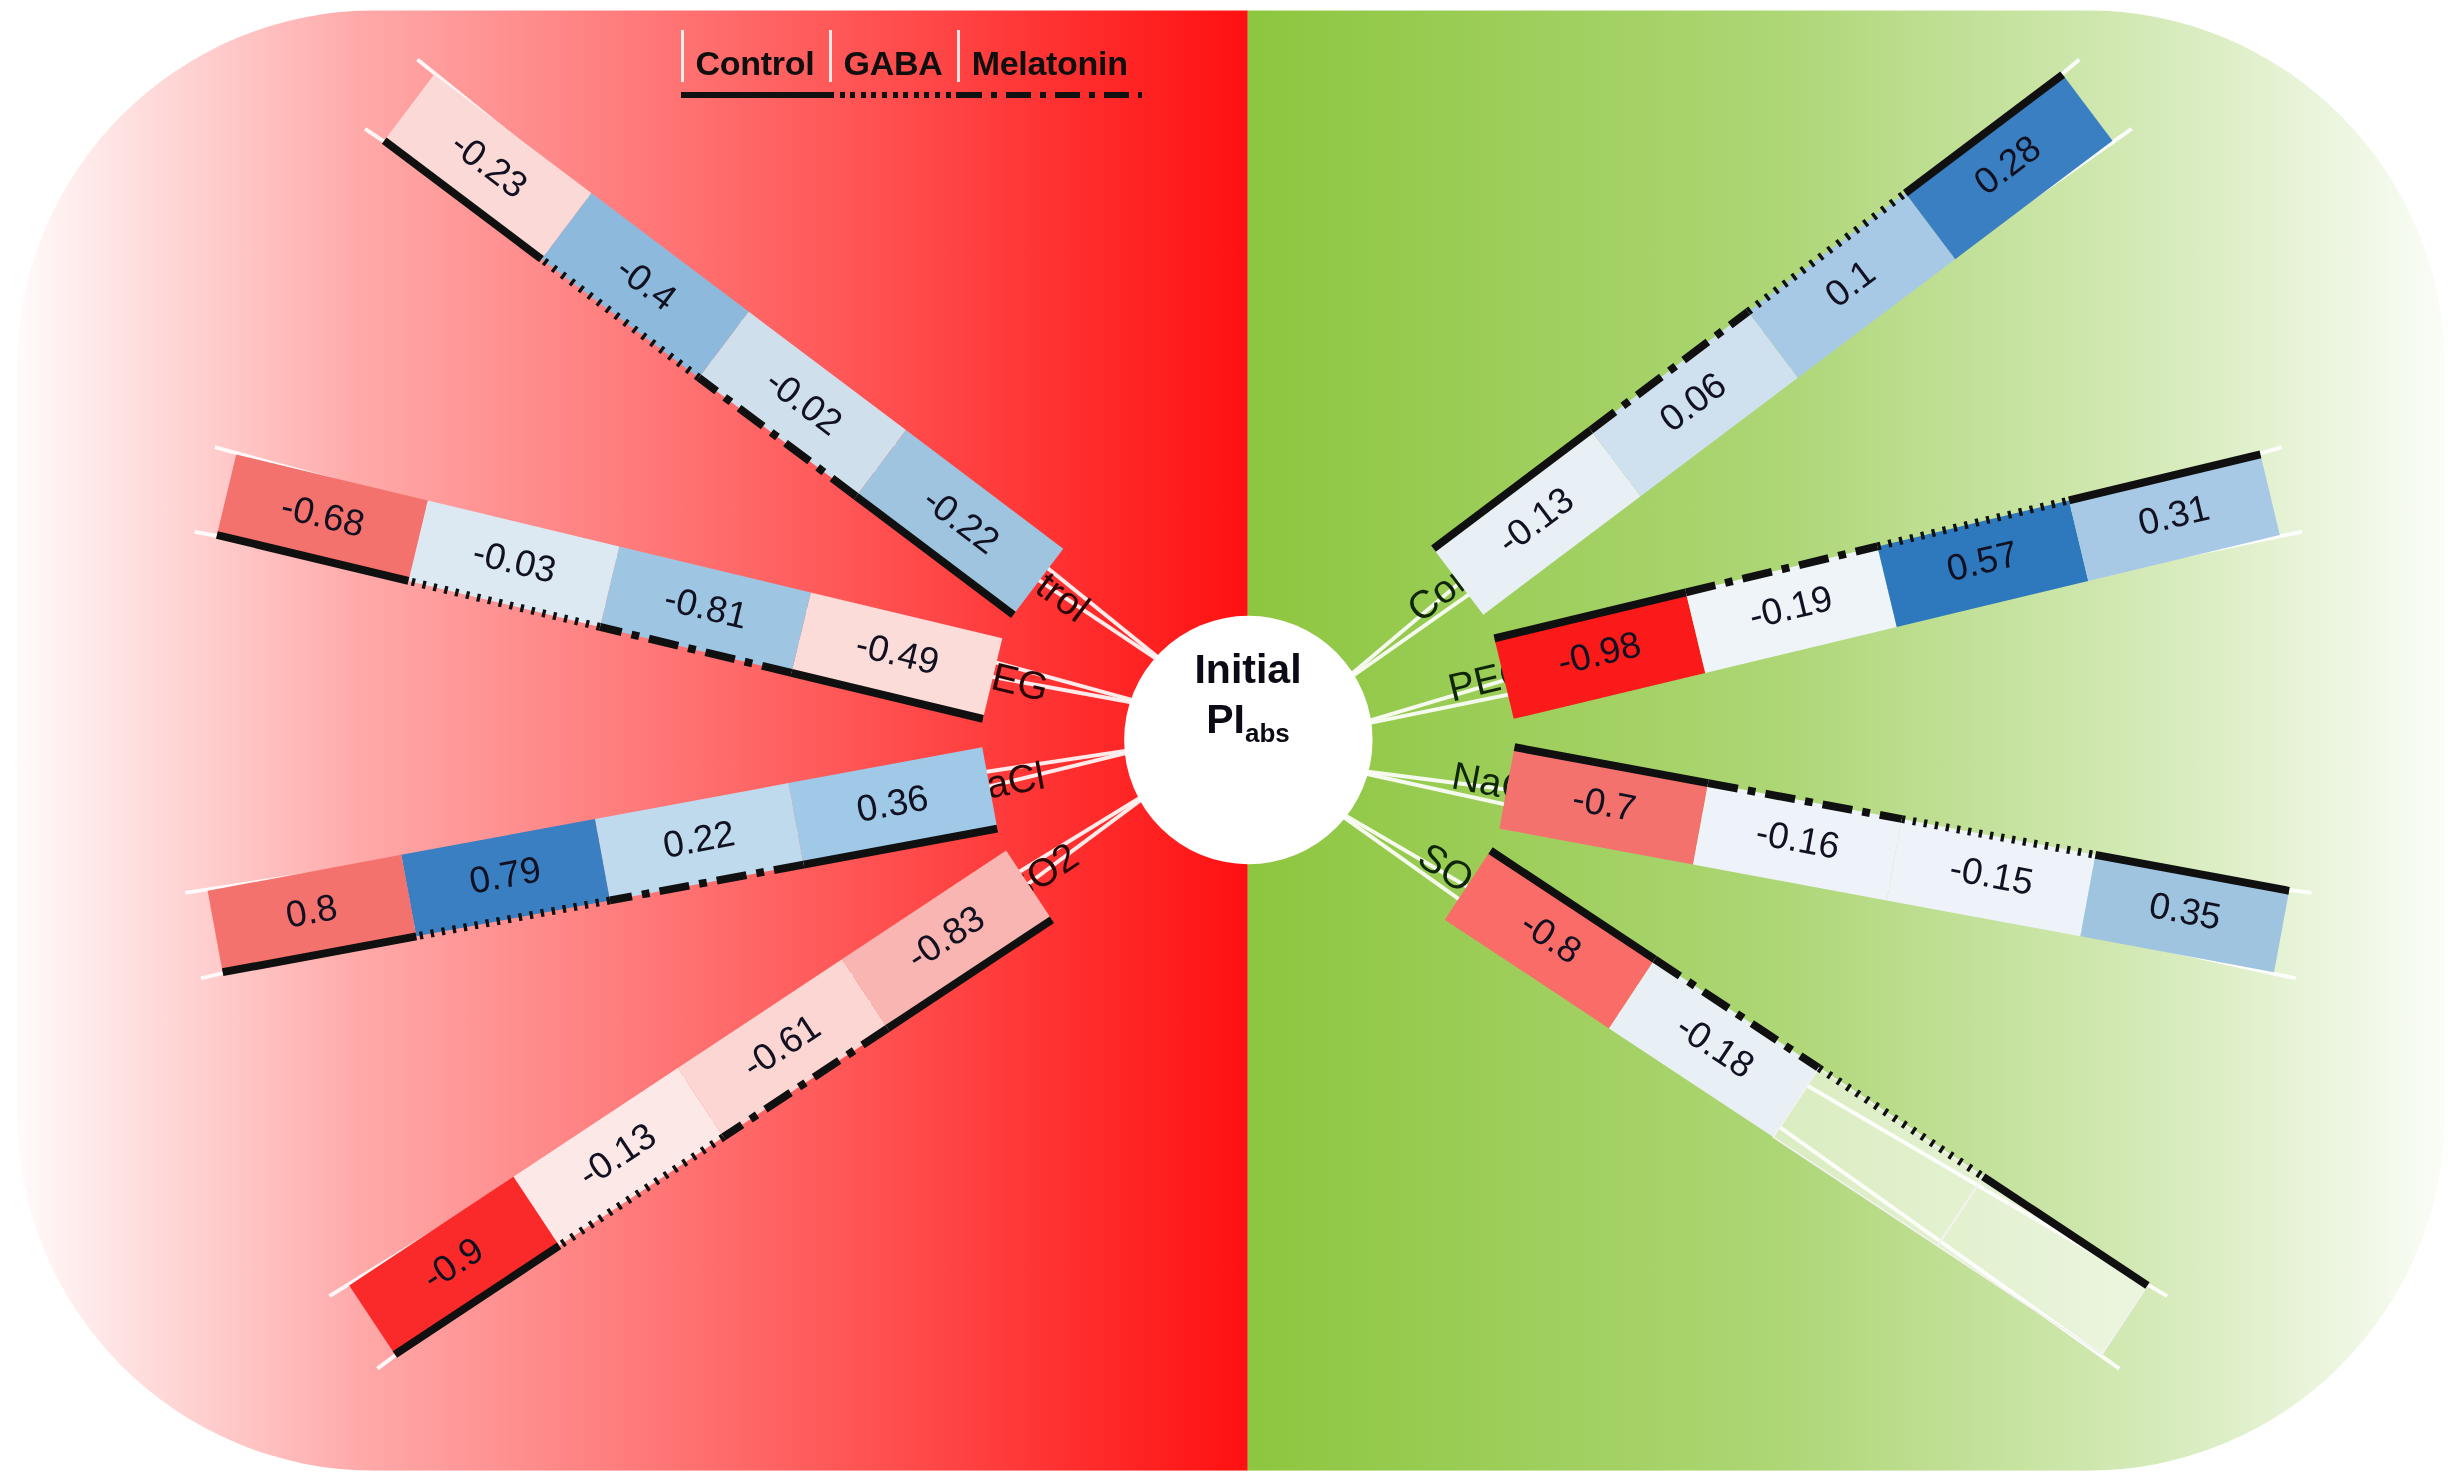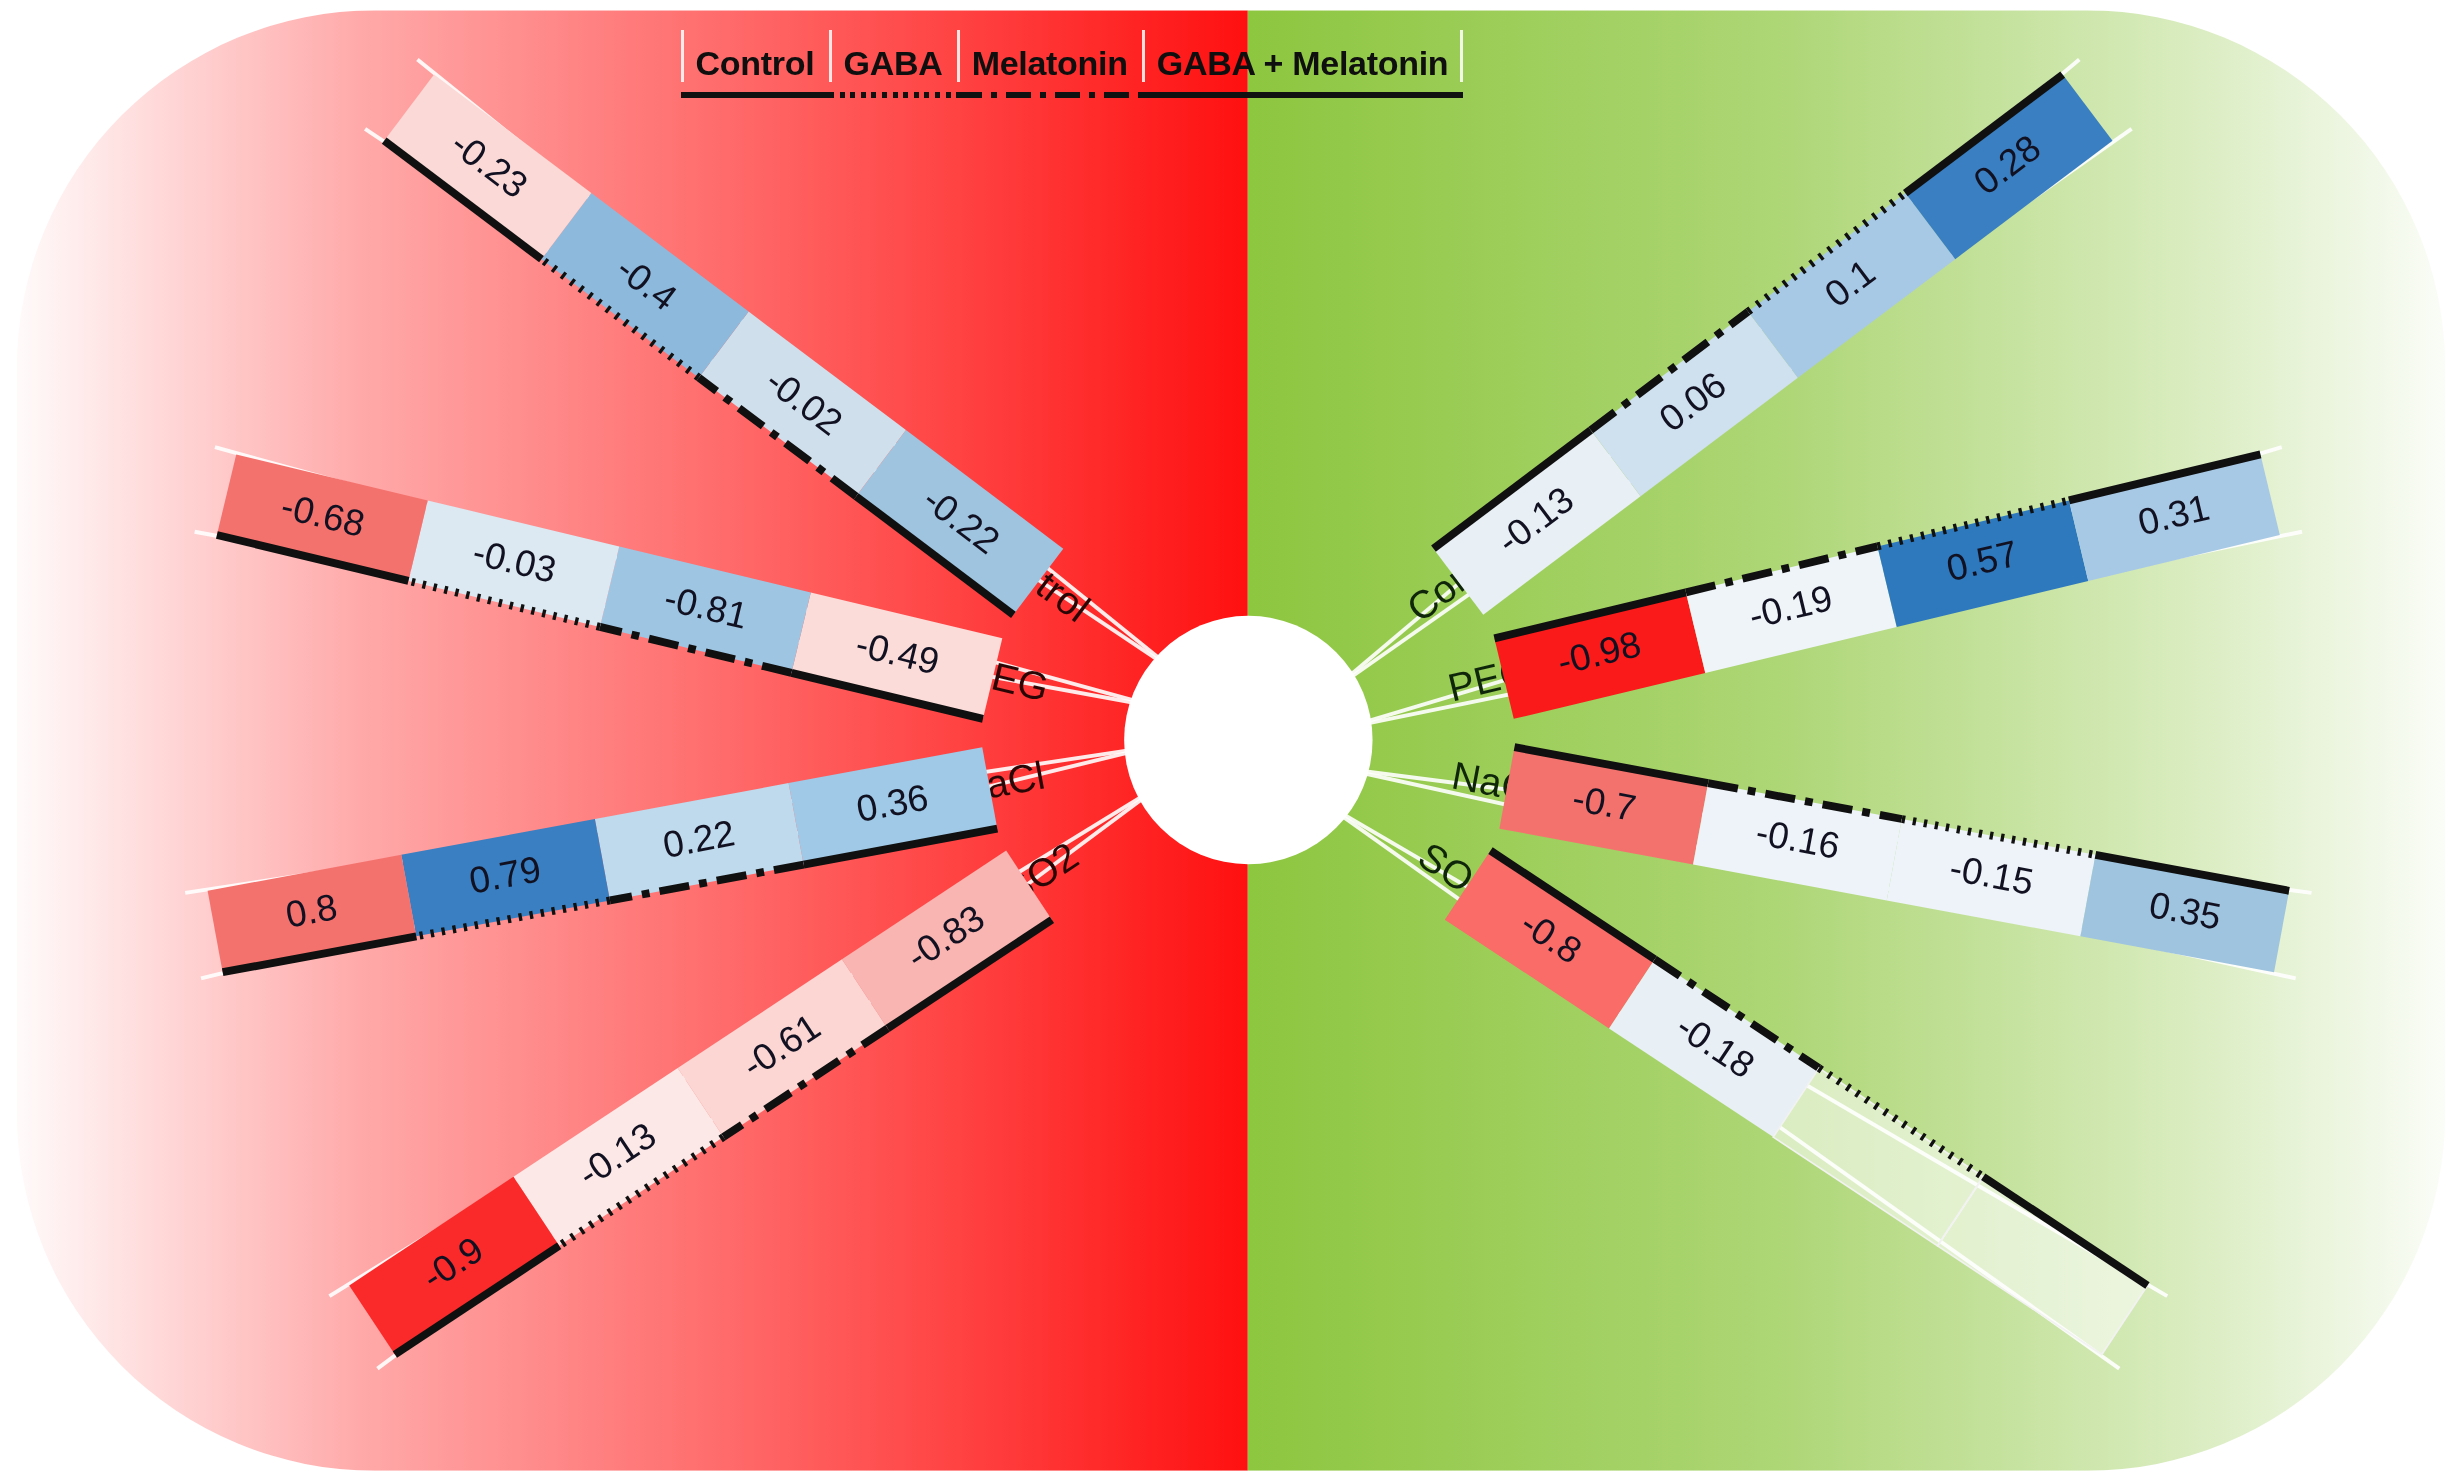--- a/index.html
+++ b/index.html
@@ -200,23 +200,21 @@
     <div class="legend-cell">
       <span class="legend-sep"></span>
       <span class="lbl">GABA</span>
       <span class="legend-rule rule-dotted"></span>
     </div>
     <div class="legend-cell">
       <span class="legend-sep"></span>
       <span class="lbl">Melatonin</span>
       <span class="legend-rule rule-dashdot"></span>
     </div>
-    <div class="legend-cell">
-      <span class="legend-sep"></span>
-      <span class="lbl">GABA + Melatonin</span>
-      <span class="legend-rule rule-solid"></span>
-      <span class="legend-sep" style="left:auto;right:0;"></span>
-    </div>
   </div>
 
+  <div class="centerlbl">
+    <span>Initial</span><br>
+    <span>PI</span><sub>abs</sub>
+  </div>
 
 </div>
 
 
 </body></html>

